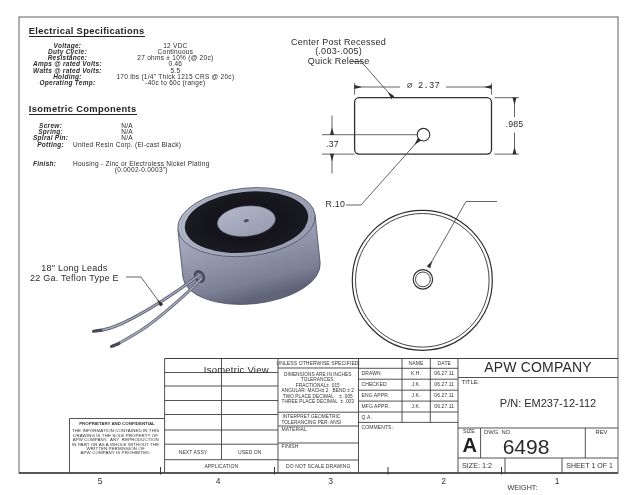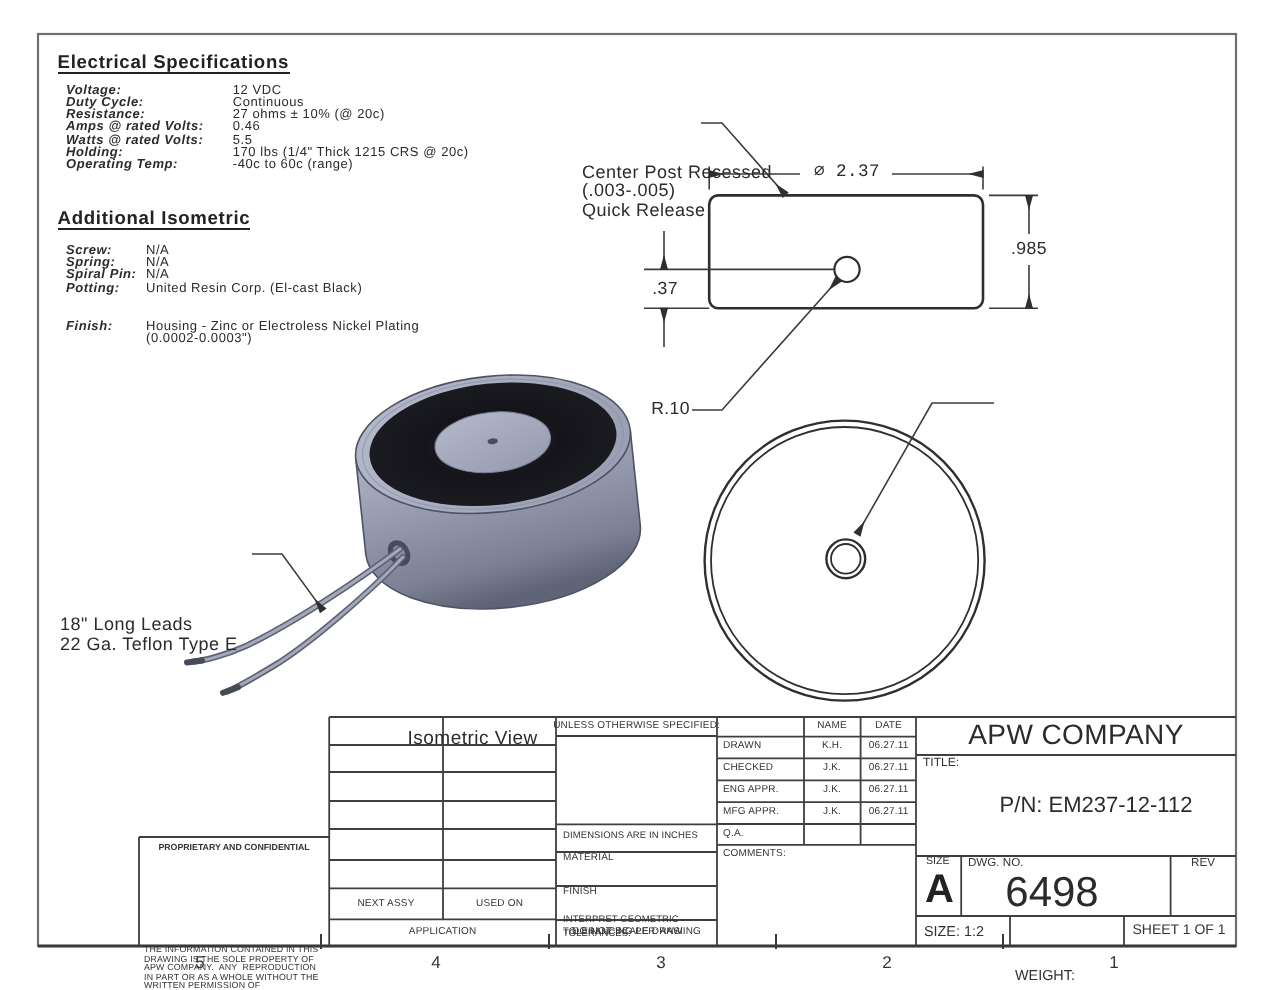--- a/index.html
+++ b/index.html
@@ -1,20 +1,20 @@
 <!DOCTYPE html>
 <html><head>
 <meta charset="utf-8">
 <style>
   html,body{margin:0;padding:0;background:#ffffff;}
   #page{position:relative;width:640px;height:495px;background:#ffffff;overflow:hidden;
         font-family:"Liberation Sans","DejaVu Sans",sans-serif;color:#2e2e2e;}
   #art{position:absolute;left:0;top:0;}
-  .t{position:absolute;white-space:nowrap;line-height:1.12;}
-  .pre{white-space:pre;margin-top:44px;}
+  .t{position:absolute;white-space:nowrap;line-height:1.12;text-align:center;}
+  .pre{white-space:pre;}
   .ctr{transform:translateX(-50%);}
   .spec-head{font-size:9.3px;font-weight:bold;color:#222;letter-spacing:0.35px;}
   .spec-head span{border-bottom:1px solid #222;padding-bottom:0px;display:inline-block;}
   .spec-row{font-size:6.5px;letter-spacing:0.28px;color:#2b2b2b;}
   .spec-label{font-weight:bold;font-style:italic;}
   .anno{font-size:9px;letter-spacing:0.25px;color:#2b2b2b;}
   .dim{font-size:8.8px;letter-spacing:0.2px;color:#2b2b2b;background:#fff;padding:0 1px;}
   .tb{color:#333;}
   .tb-small{font-size:5px;letter-spacing:0.1px;}
   .tb-tol{font-size:4.75px;line-height:5.55px;letter-spacing:0.05px;}
@@ -179,21 +179,21 @@
 <div class="t spec-row" style="left:116.4px;top:41.5px;">
   <div style="height:6.28px;">12 VDC</div>
   <div style="height:6.28px;">Continuous</div>
   <div style="height:6.28px;">27 ohms ± 10% (@ 20c)</div>
   <div style="height:6.28px;">0.46</div>
   <div style="height:6.28px;">5.5</div>
   <div style="height:6.28px;">170 lbs (1/4" Thick 1215 CRS @ 20c)</div>
   <div style="height:6.28px;">-40c to 60c (range)</div>
 </div>
 
-<div class="t spec-head" style="left:28.8px;top:104px;"><span>Additional Isometric</span></div>
+<div class="t spec-head" style="left:28.8px;top:104px;"><span>Isometric Components</span></div>
 <div class="t spec-row" style="left:33px;top:121.8px;">
   <div style="height:6.28px;" class="spec-label">Screw:</div>
   <div style="height:6.28px;" class="spec-label">Spring:</div>
   <div style="height:6.28px;" class="spec-label">Spiral Pin:</div>
   <div style="height:6.28px;" class="spec-label">Potting:</div>
 </div>
 <div class="t spec-row" style="left:73px;top:121.8px;">
   <div style="height:6.28px;">N/A</div>
   <div style="height:6.28px;">N/A</div>
   <div style="height:6.28px;">N/A</div>

